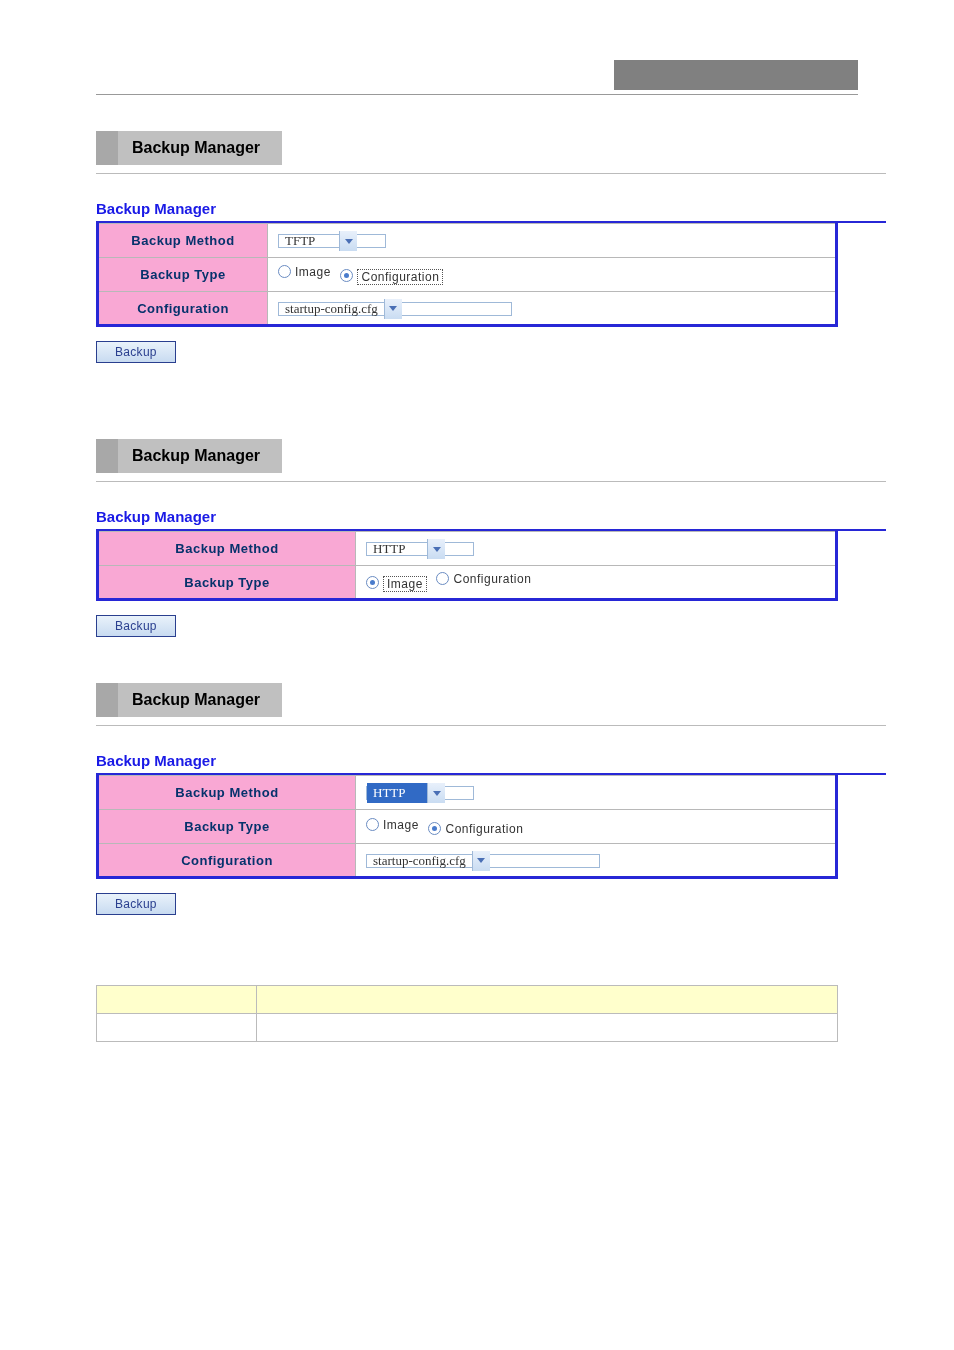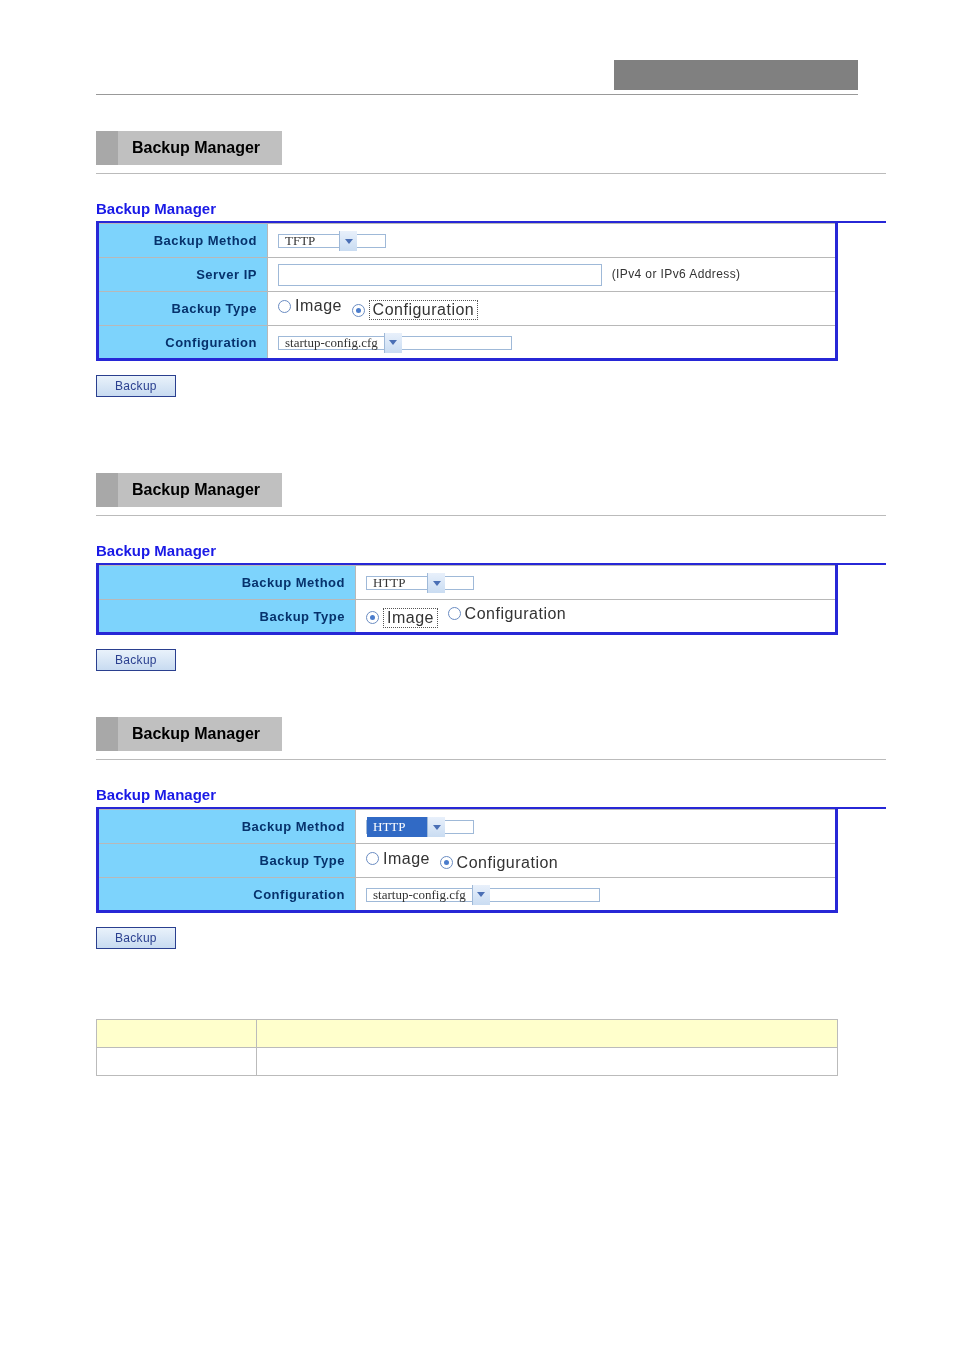--- a/index.html
+++ b/index.html
@@ -57,24 +57,24 @@
     border-top: none;
   }
   table.form-table td {
     border: 1px solid #b8b8b8;
     height: 34px;
     padding: 0 10px;
     vertical-align: middle;
     font-size: 13px;
   }
   table.form-table td.label-cell {
-    background: #7dd3fc;
+    background: #f9a8d4;
     color: #06326c;
     font-weight: bold;
-    text-align: right;
+    text-align: center;
     letter-spacing: 0.5px;
   }
   table.form-table td.value-cell {
     background: #fff;
   }
   .narrow-label { width: 170px; }
   .wide-label { width: 258px; }
   .select-wrap {
     display: inline-flex;
     align-items: center;
@@ -111,23 +111,22 @@
   }
   .text-input {
     display: inline-block;
     border: 1px solid #9fb9d8;
     background: #fff;
     height: 22px;
     vertical-align: middle;
   }
   .radio-wrap {
     display: inline-flex;
-    align-items: center;
     margin-right: 6px;
-    font-size: 16px;
+    font-size: 12px;
     letter-spacing: 0.5px;
   }
   .radio {
     width: 13px;
     height: 13px;
     border: 1px solid #6a8cc2;
     border-radius: 50%;
     margin-right: 4px;
     display: inline-flex;
     align-items: center;
@@ -189,27 +188,20 @@
 
     <table class="form-table">
       <tbody>
           <tr>
         <td class="label-cell narrow-label">Backup Method</td>
         <td class="value-cell">
           <span class="select-wrap" style="width:108px;">
             <span class="select-text">TFTP</span>
             <span class="select-btn"></span>
           </span>
-        </td>
-      </tr>
-      <tr>
-        <td class="label-cell narrow-label">Server IP</td>
-        <td class="value-cell">
-          <span class="text-input" style="width:324px;"></span>
-          <span class="hint">(IPv4 or IPv6 Address)</span>
         </td>
       </tr>
       <tr>
         <td class="label-cell narrow-label">Backup Type</td>
         <td class="value-cell">
           <span class="radio-wrap">
             <span class="radio"></span>
             <span>Image</span>
           </span>
           <span class="radio-wrap">

